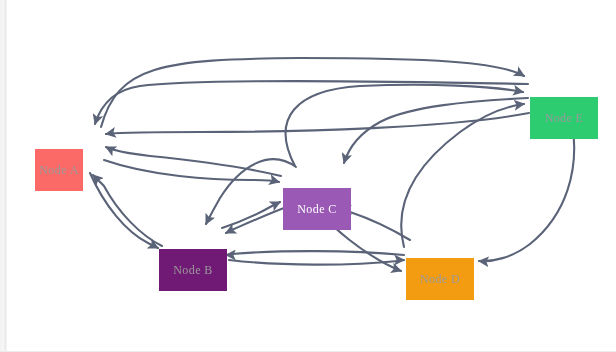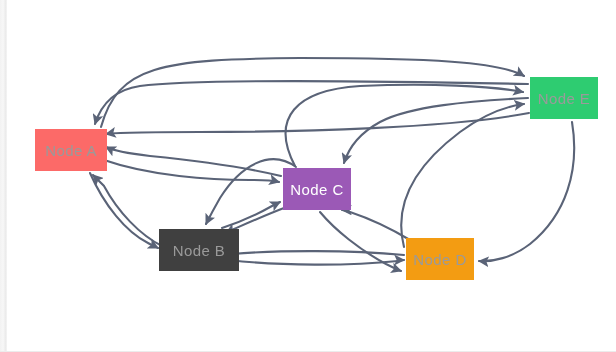--- a/index.html
+++ b/index.html
@@ -39,25 +39,26 @@
   }
   .node-box {
     position: absolute;
     display: flex;
     align-items: center;
     justify-content: center;
     box-sizing: border-box;
     width: 68px;
     height: 42px;
     color: #9a9a9a;
-    font-size: 15px;
-    font-family: Liberation Sans, sans-serif;
+    font-size: 12px;
+    font-family: Liberation Serif, serif;
     letter-spacing: 0.4px;
     white-space: nowrap;
     user-select: none;
+    margin-top: 20px;
   }
   .node-label {
     pointer-events: none;
   }
 </style>
 </head>
 <body>
 
 <div id="canvas-root">
 
@@ -85,24 +86,24 @@
         <path d="M 284 208 C 268 214 250 222 234 229 C 230 231 228 232 226 233"></path>
         <path d="M 229 260 C 280 266 350 266 398 261 C 401 261 403 260 404 260"></path>
         <path d="M 404 255 C 350 250 280 250 232 254 C 229 255 228 255 226 255"></path>
         <path d="M 296 167 C 270 148 240 166 220 198 C 212 212 208 220 206 224"></path>
         <path d="M 320 212 C 335 230 360 250 386 264 C 394 268 398 270 401 271"></path>
         <path d="M 410 240 C 390 228 368 218 350 212 C 346 211 344 210 342 210"></path>
       </g>
   </svg>
 
   <div id="node-layer">
-      <div class="node-box" style="left: 35px; top: 129px; width: 72px; height: 42px; background: rgb(252, 106, 104);">
+      <div class="node-box" style="left: 35px; top: 129px; width: 48px; height: 42px; background: rgb(252, 106, 104);">
         <span class="node-label" style="color: rgb(154, 154, 154);">Node  A</span>
       </div>
-      <div class="node-box" style="left: 159px; top: 229px; width: 80px; height: 42px; background: #404040;">
+      <div class="node-box" style="left: 159px; top: 229px; width: 68px; height: 42px; background: #701a75;">
         <span class="node-label" style="color: rgb(154, 154, 154);">Node  B</span>
       </div>
       <div class="node-box" style="left: 283px; top: 168px; width: 68px; height: 42px; background: rgb(155, 89, 182);">
         <span class="node-label" style="color: #ffffff;">Node  C</span>
       </div>
       <div class="node-box" style="left: 406px; top: 238px; width: 68px; height: 42px; background: rgb(243, 156, 18);">
         <span class="node-label" style="color: rgb(154, 154, 154);">Node  D</span>
       </div>
       <div class="node-box" style="left: 530px; top: 77px; width: 68px; height: 42px; background: rgb(46, 204, 113);">
         <span class="node-label" style="color: rgb(154, 154, 154);">Node  E</span>

